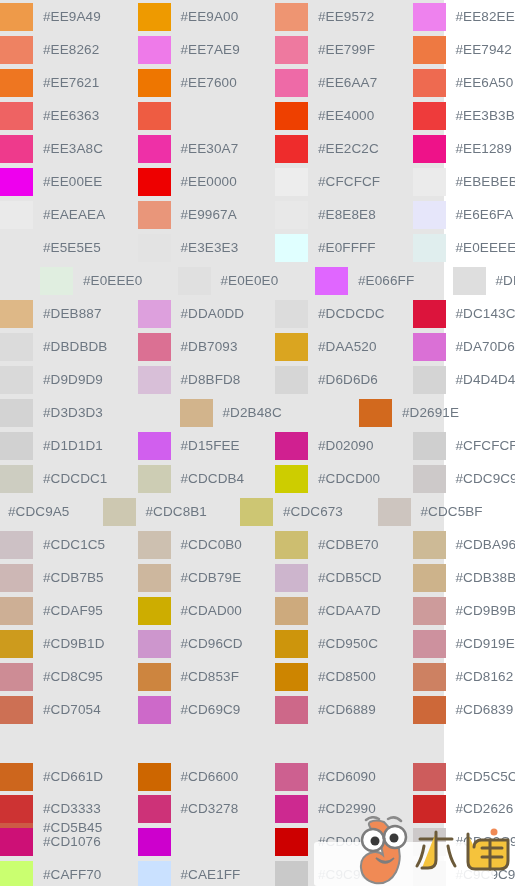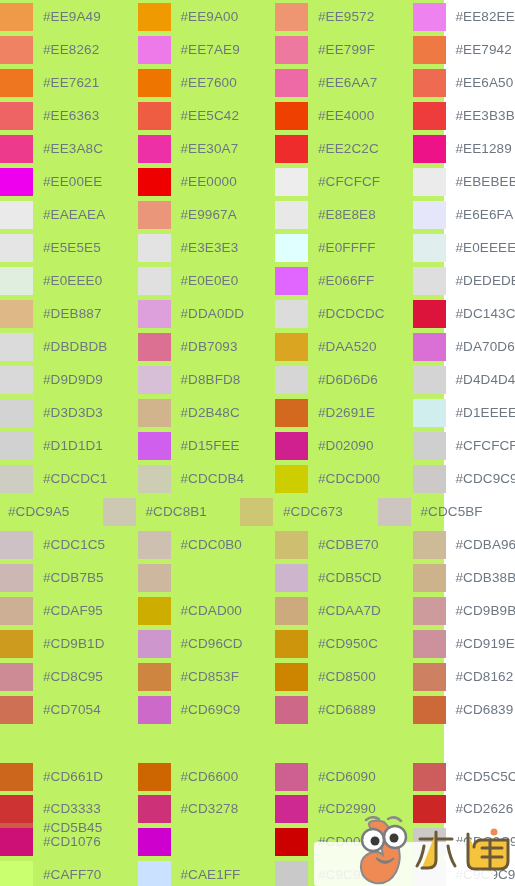--- a/index.html
+++ b/index.html
@@ -9,21 +9,21 @@
     height: 886px;
     background: #ffffff;
     font-family: "Liberation Sans", "DejaVu Sans", sans-serif;
     overflow: hidden;
   }
 
   #palette-grid {
     position: relative;
     width: 444px;
     height: 886px;
-    background: #bef264;
+    background: #e5e5e5;
   }
 
   .swatch-row {
     position: absolute;
     left: 0;
     width: 515px;
     height: 33px;
     display: flex;
   }
 
@@ -146,21 +146,20 @@
         <span class="swatch-label">#EE6A50</span>
       </div>
     </div>
     <div class="swatch-row" style="top: 99px;">
       <div class="swatch-cell">
         <span class="swatch-chip" title="#EE6363" style="background: rgb(238, 99, 99);"></span>
         <span class="swatch-label">#EE6363</span>
       </div>
       <div class="swatch-cell">
         <span class="swatch-chip" title="#EE5C42" style="background: rgb(238, 92, 66);"></span>
-        <span class="swatch-label">#EE5C42</span>
       </div>
       <div class="swatch-cell">
         <span class="swatch-chip" title="#EE4000" style="background: rgb(238, 64, 0);"></span>
         <span class="swatch-label">#EE4000</span>
       </div>
       <div class="swatch-cell">
         <span class="swatch-chip" title="#EE3B3B" style="background: rgb(238, 59, 59);"></span>
         <span class="swatch-label">#EE3B3B</span>
       </div>
     </div>
@@ -229,21 +228,21 @@
       </div>
       <div class="swatch-cell">
         <span class="swatch-chip" title="#E0FFFF" style="background: rgb(224, 255, 255);"></span>
         <span class="swatch-label">#E0FFFF</span>
       </div>
       <div class="swatch-cell">
         <span class="swatch-chip" title="#E0EEEE" style="background: rgb(224, 238, 238);"></span>
         <span class="swatch-label">#E0EEEE</span>
       </div>
     </div>
-    <div class="swatch-row" style="top: 264px;">
+    <div class="swatch-row" style="top: 264px; padding-left: 40px;">
       <div class="swatch-cell">
         <span class="swatch-chip" title="#E0EEE0" style="background: rgb(224, 238, 224);"></span>
         <span class="swatch-label">#E0EEE0</span>
       </div>
       <div class="swatch-cell">
         <span class="swatch-chip" title="#E0E0E0" style="background: rgb(224, 224, 224);"></span>
         <span class="swatch-label">#E0E0E0</span>
       </div>
       <div class="swatch-cell">
         <span class="swatch-chip" title="#E066FF" style="background: rgb(224, 102, 255);"></span>
@@ -301,21 +300,21 @@
       </div>
       <div class="swatch-cell">
         <span class="swatch-chip" title="#D6D6D6" style="background: rgb(214, 214, 214);"></span>
         <span class="swatch-label">#D6D6D6</span>
       </div>
       <div class="swatch-cell">
         <span class="swatch-chip" title="#D4D4D4" style="background: rgb(212, 212, 212);"></span>
         <span class="swatch-label">#D4D4D4</span>
       </div>
     </div>
-    <div class="swatch-row" style="top: 396px;">
+    <div class="swatch-row" style="top: 396px; gap: 42px;">
       <div class="swatch-cell">
         <span class="swatch-chip" title="#D3D3D3" style="background: rgb(211, 211, 211);"></span>
         <span class="swatch-label">#D3D3D3</span>
       </div>
       <div class="swatch-cell">
         <span class="swatch-chip" title="#D2B48C" style="background: rgb(210, 180, 140);"></span>
         <span class="swatch-label">#D2B48C</span>
       </div>
       <div class="swatch-cell">
         <span class="swatch-chip" title="#D2691E" style="background: rgb(210, 105, 30);"></span>
@@ -398,20 +397,21 @@
         <span class="swatch-label">#CDBA96</span>
       </div>
     </div>
     <div class="swatch-row" style="top: 561px;">
       <div class="swatch-cell">
         <span class="swatch-chip" title="#CDB7B5" style="background: rgb(205, 183, 181);"></span>
         <span class="swatch-label">#CDB7B5</span>
       </div>
       <div class="swatch-cell">
         <span class="swatch-chip" title="#CDB79E" style="background: rgb(205, 183, 158);"></span>
+        <span class="swatch-label">#CDB79E</span>
       </div>
       <div class="swatch-cell">
         <span class="swatch-chip" title="#CDB5CD" style="background: rgb(205, 181, 205);"></span>
         <span class="swatch-label">#CDB5CD</span>
       </div>
       <div class="swatch-cell">
         <span class="swatch-chip" title="#CDB38B" style="background: rgb(205, 179, 139);"></span>
         <span class="swatch-label">#CDB38B</span>
       </div>
     </div>

